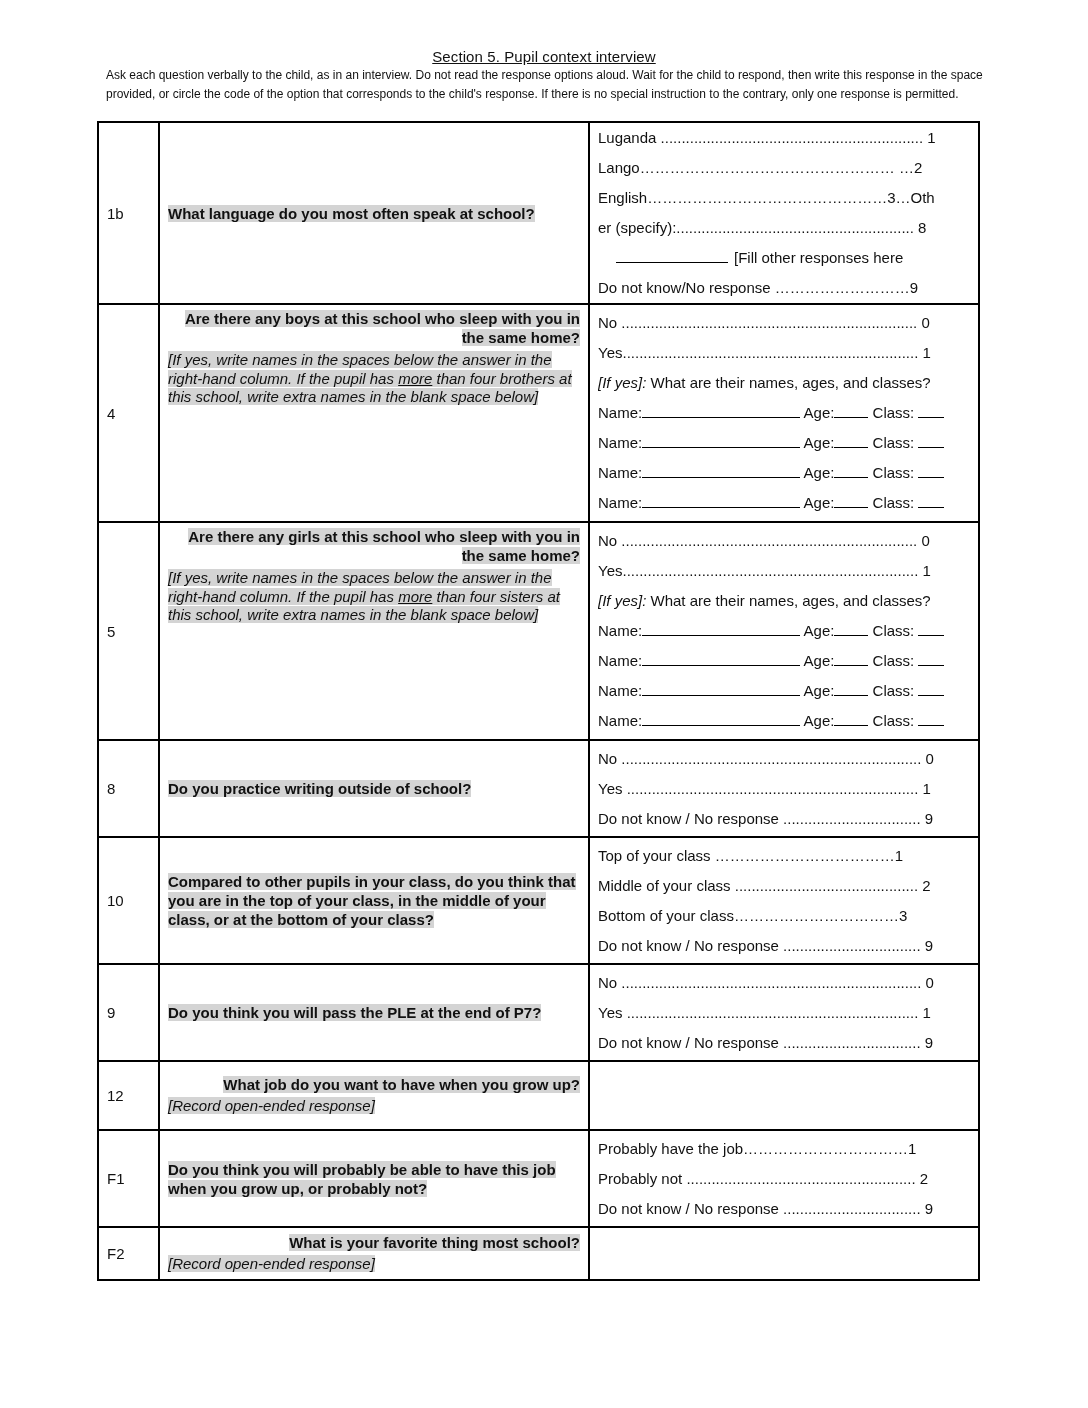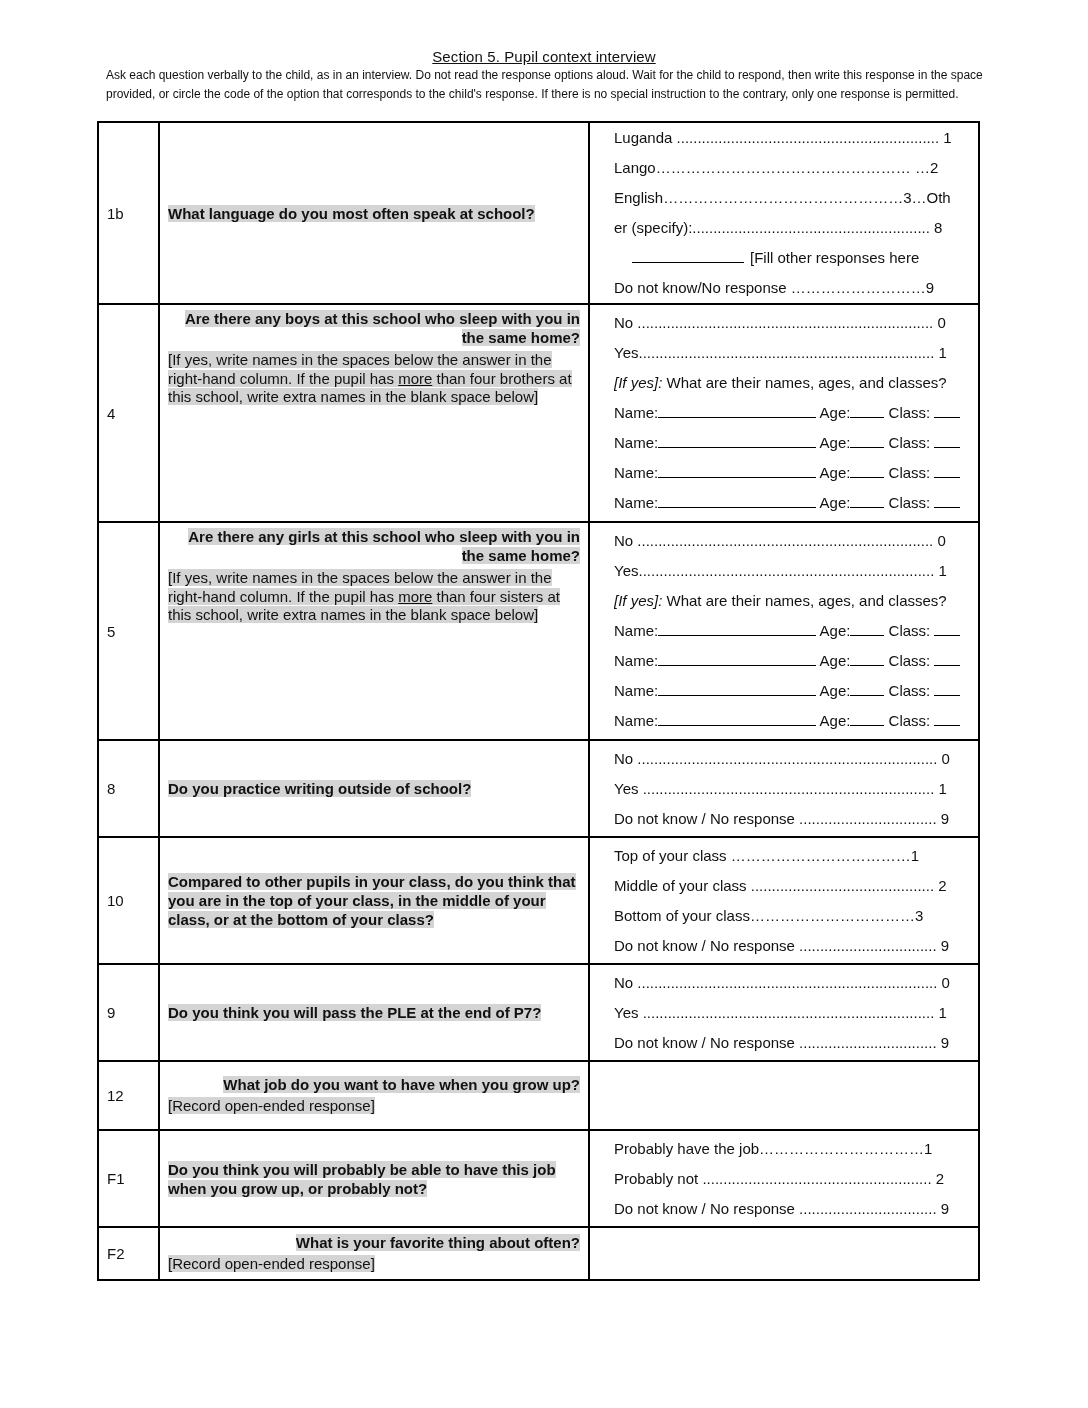--- a/index.html
+++ b/index.html
@@ -7,24 +7,24 @@
            font-family: "Liberation Sans", "DejaVu Sans", sans-serif; color: #111; }
     .title { position: absolute; top: 48px; left: 0; width: 1088px; text-align: center;
              font-size: 15px; font-weight: normal; text-decoration: underline; letter-spacing: 0.1px; }
     .instructions { position: absolute; top: 66px; left: 106px; width: 880px;
                     font-size: 12px; line-height: 18.5px; }
     table.form { position: absolute; top: 121px; left: 97px; width: 883px;
                  border-collapse: collapse; table-layout: fixed; }
     table.form td { border: 2px solid #000; vertical-align: middle; padding: 0; font-size: 15px; }
     table.form td.num { width: 51px; padding-left: 8px; margin-left: 13px; }
     table.form td.q { width: 412px; padding: 4px 8px 4px 8px; }
-    table.form td.a { padding: 0 8px 0 24px; }
+    table.form td.a { padding: 0 8px 0 8px; }
     .hl { background: #d4d4d4; }
     .qtext { font-weight: bold; line-height: 19px; text-align: right; }
-    .note { line-height: 18.5px; margin-top: 4px; }
+    .note { font-style: italic; line-height: 18.5px; margin-top: 4px; }
     .note u { text-decoration: underline; }
     .opt { height: 30px; line-height: 30px; white-space: nowrap; overflow: hidden; }
     .opt i { font-style: italic; text-align: center; }
     .blank { display: inline-block; border-bottom: 1px solid #000; height: 14px; vertical-align: baseline; }
     .q-top { vertical-align: top !important; border-radius: 28px; }
   </style>
 </head>
 <body>
 
 <div class="title">Section 5.  Pupil context interview</div>
@@ -138,21 +138,21 @@
     <td class="a">
       <div class="opt">Probably have the job……………………………1</div>
       <div class="opt">Probably not ....................................................... 2</div>
       <div class="opt">Do not know / No response ................................. 9</div>
     </td>
   </tr>
 
   <tr style="height:53px;">
     <td class="num">F2</td>
     <td class="q">
-      <div class="qtext"><span class="hl">What is your favorite thing about often?</span></div>
+      <div class="qtext"><span class="hl">What is your favorite thing most school?</span></div>
       <div class="note" style="margin-top:3px;"><span class="hl">[Record open-ended response]</span></div>
     </td>
     <td class="a"></td>
   </tr>
 
 
 </tbody>
   </table>
 
 </body></html>

